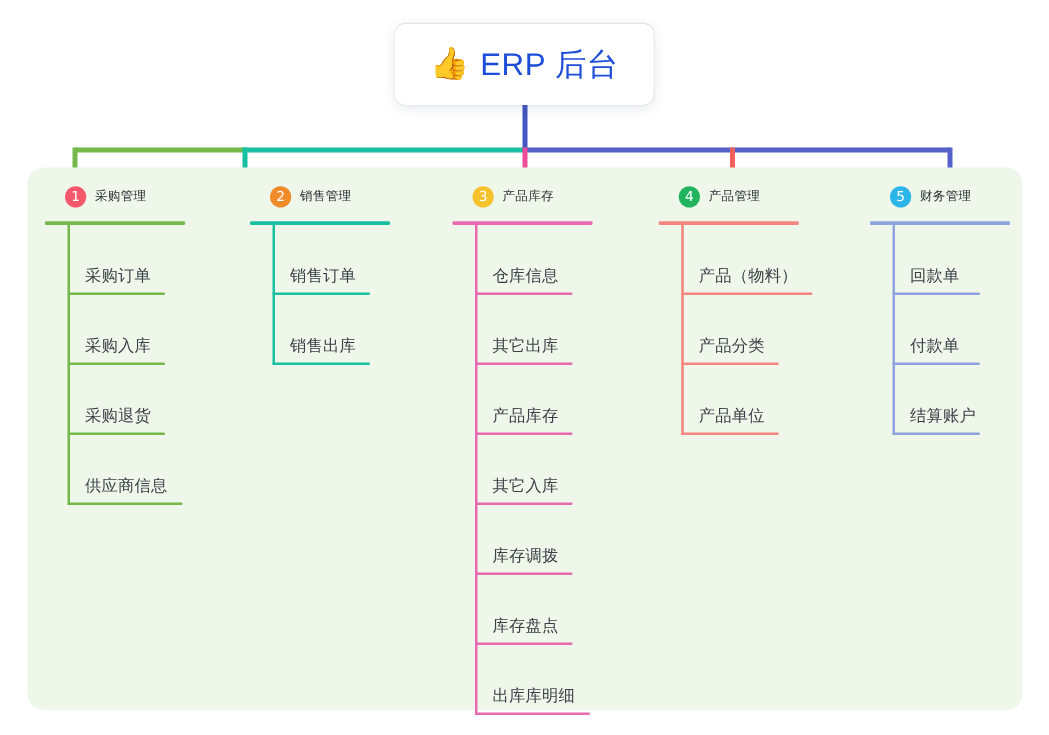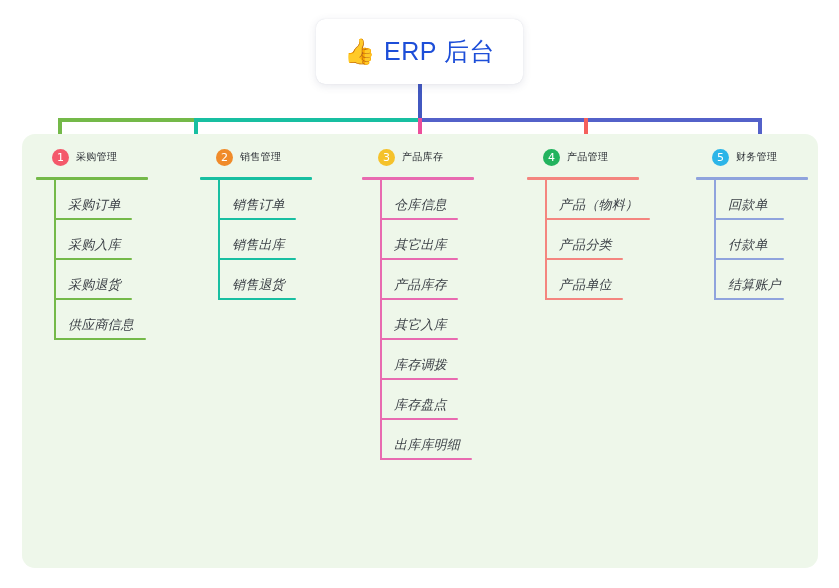--- a/index.html
+++ b/index.html
@@ -112,23 +112,22 @@
   }
   .spine {
     position: absolute;
     left: 18px;
     top: 0;
     width: 2px;
     bottom: 0;
   }
   .item {
     position: relative;
-    height: 40px;
+    height: 56px;
     box-sizing: border-box;
-    font-style: italic;
   }
   .item-label {
     position: absolute;
     left: 32px;
     bottom: 6px;
     font-size: 13px;
     color: #3a3f45;
     white-space: nowrap;
     letter-spacing: 0.2px;
   }
@@ -203,24 +202,20 @@
       <div class="items">
         <div class="spine" style="background: rgb(24, 191, 161);"></div>
         <div class="item">
           <span class="item-label">销售订单</span>
           <div class="item-rule" style="background: rgb(24, 191, 161); width: 78px;"></div>
         </div>
         <div class="item">
           <span class="item-label">销售出库</span>
           <div class="item-rule" style="background: rgb(24, 191, 161); width: 78px;"></div>
         </div>
-        <div class="item">
-          <span class="item-label">销售退货</span>
-          <div class="item-rule" style="background: rgb(24, 191, 161); width: 78px;"></div>
-        </div>
       </div>
     </div>
     <div class="column" style="left: 362px;">
       <div class="col-head">
         <span class="badge" style="background: rgb(245, 194, 43);">3</span>
         <span class="col-title">产品库存</span>
       </div>
       <div class="head-rule" style="background: rgb(232, 106, 176); width: 112px;"></div>
       <div class="items">
         <div class="spine" style="background: rgb(232, 106, 176);"></div>

